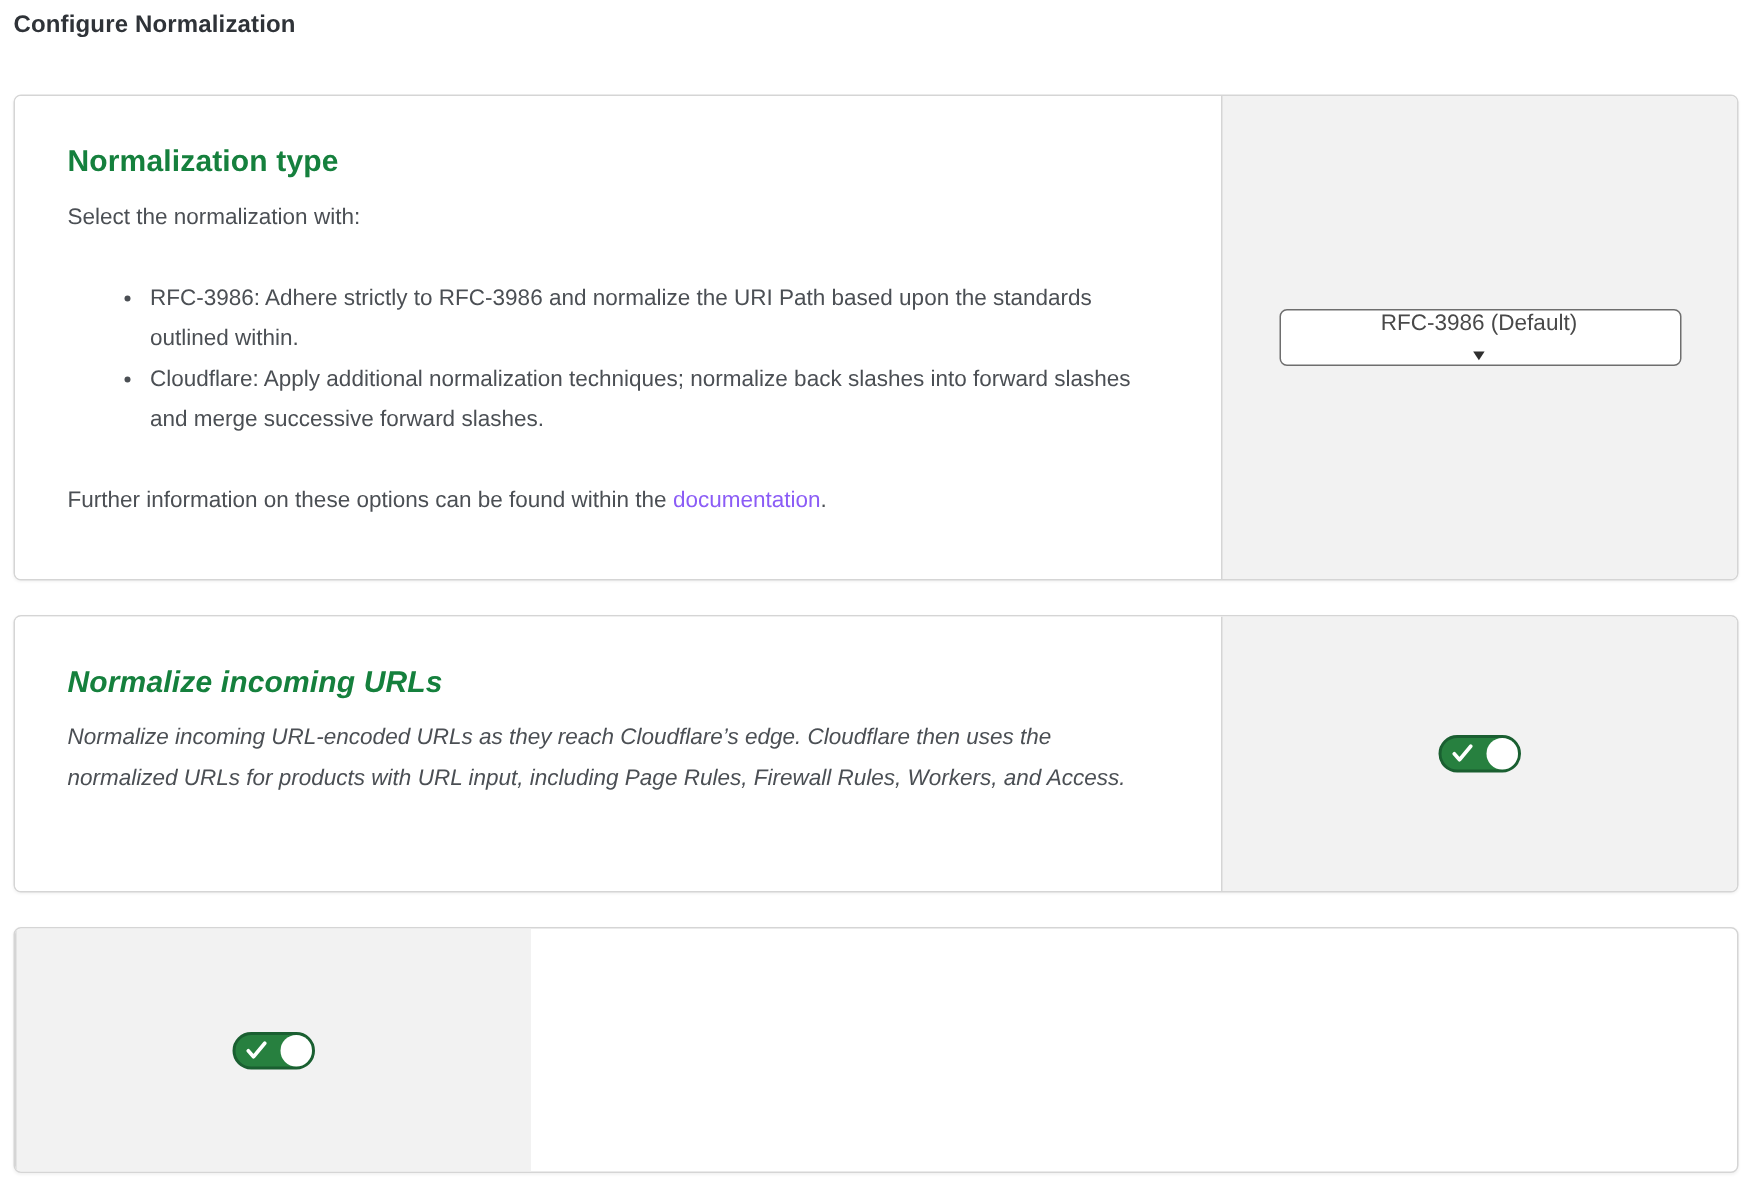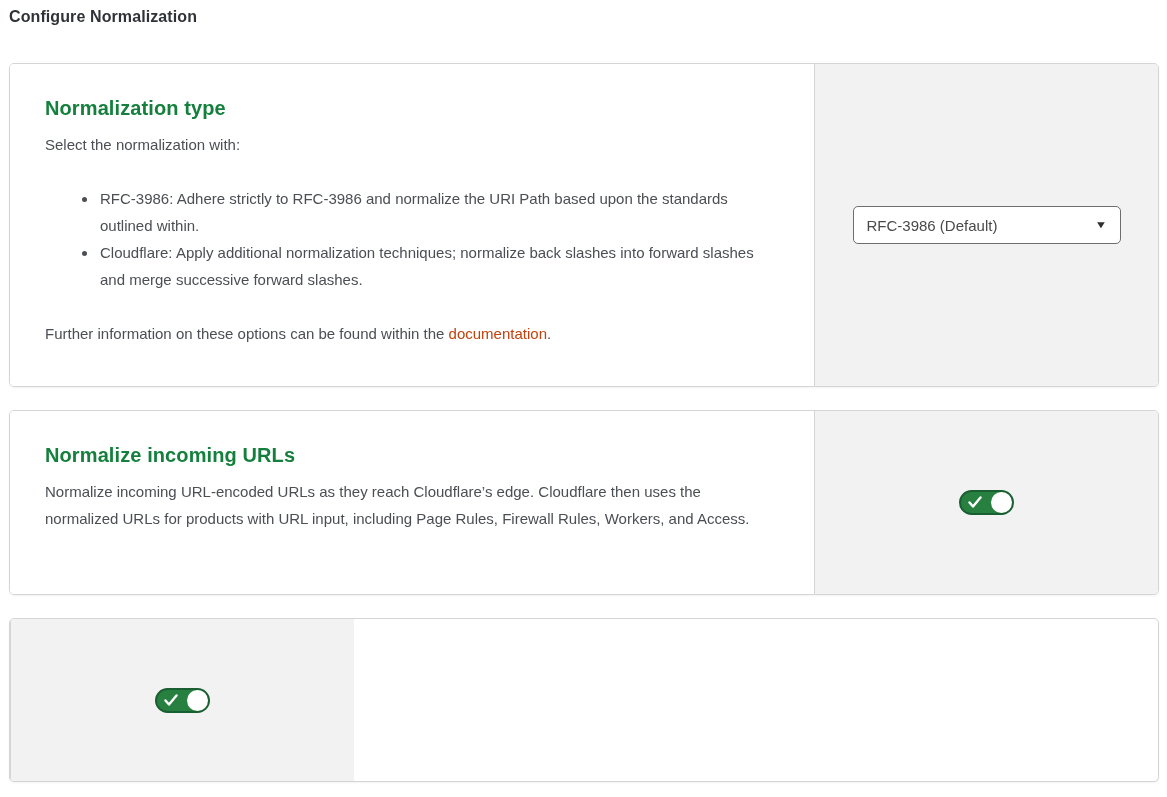--- a/index.html
+++ b/index.html
@@ -23,21 +23,21 @@
     display: flex;
     align-items: stretch;
     border: 1px solid #d5d5d5;
     border-radius: 5px;
     background: #ffffff;
     box-shadow: 0 1px 2px rgba(0,0,0,0.05);
     margin-bottom: 23px;
     overflow: hidden;
   }
   .card.c1 { min-height: 324px; }
-  .card.c2 { min-height: 185px; }
+  .card.c2 { min-height: 185px; font-style: italic; }
   .card.c3 { min-height: 164px; }
   .card:last-child { margin-bottom: 8px; }
 
   .card-main {
     flex: 1 1 auto;
     padding: 33px 50px 33px 35px;
     background: #ffffff;
     min-width: 0;
   }
   .card-side {
@@ -67,40 +67,41 @@
     margin: 27px 0 27px 0;
     padding: 0 0 0 53px;
   }
   .bullet-list li {
     font-size: 15px;
     line-height: 27px;
     color: #4b4f54;
     padding-left: 2px;
   }
   .doc-link {
-    color: #c2410c;
+    color: #8b5cf6;
     text-decoration: none;
     cursor: pointer;
   }
 
   
   .select-control {
     width: 268px;
     height: 38px;
     background: #ffffff;
     border: 1px solid #6e6e6e;
     border-radius: 5px;
     display: flex;
     align-items: center;
     justify-content: space-between;
     padding: 0 14px 0 13px;
     font-size: 15px;
     color: #494949;
     cursor: pointer;
     user-select: none;
+    flex-direction: column;
   }
   .select-caret {
     font-size: 10px;
     color: #2f2f2f;
     line-height: 1;
     transform: scaleX(1.3);
   }
 
   
   .toggle {

